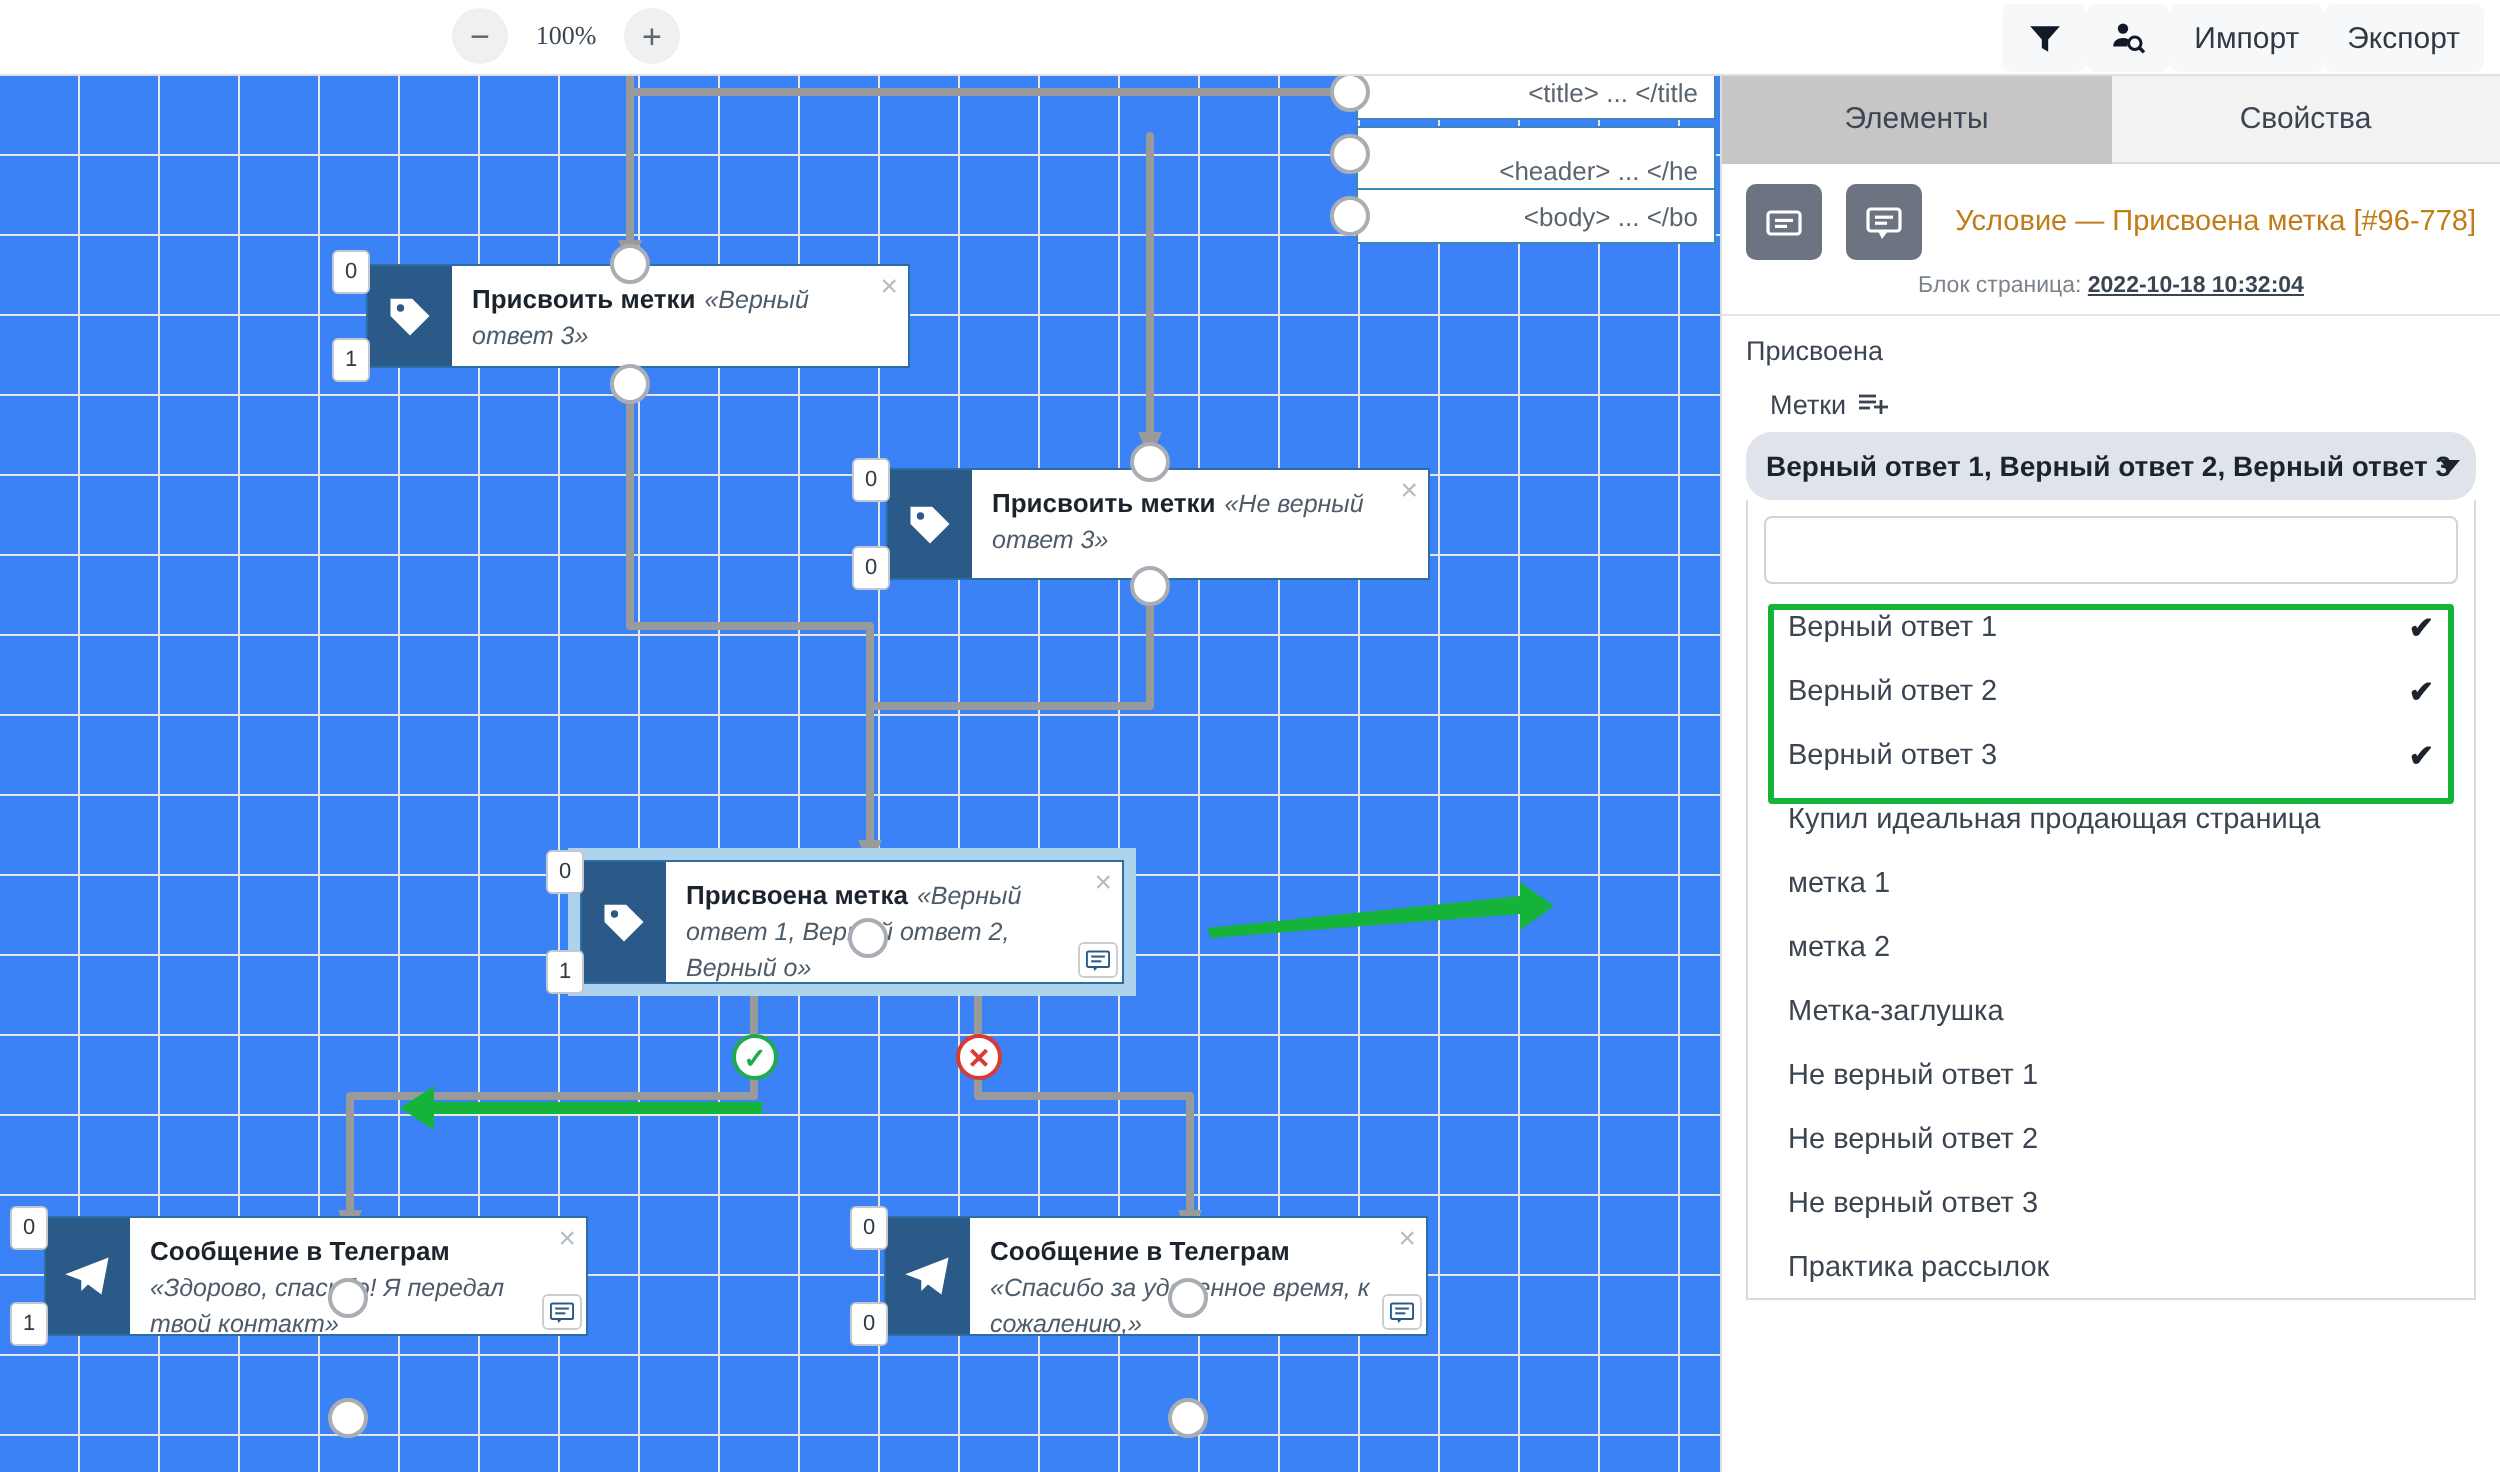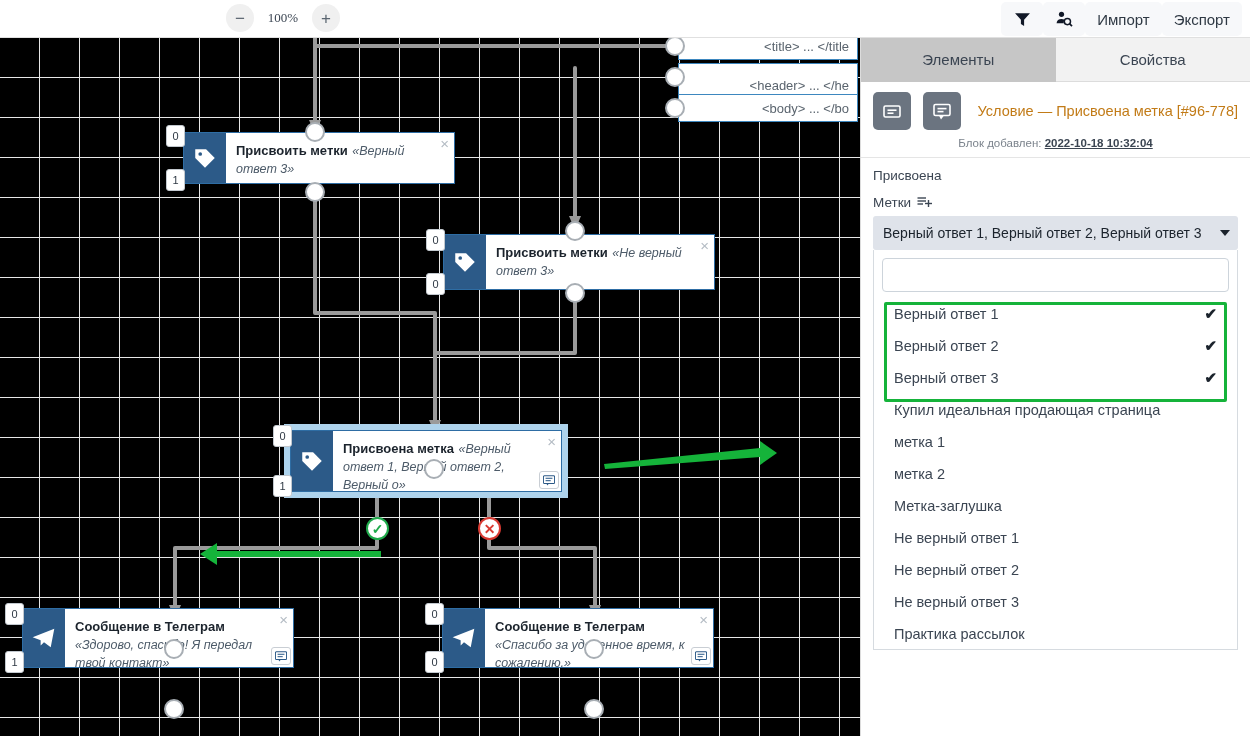--- a/index.html
+++ b/index.html
@@ -52,21 +52,21 @@
     font-size: 15px; color: #2f3944; cursor: pointer;
     font-family: "Liberation Sans", sans-serif;
     display: flex; align-items: center;
   }
 
   
   .canvas-wrap {
     position: absolute; top: 38px; left: 0;
     width: 860px; height: 698px;
     overflow: hidden;
-    background: #000000;
+    background: #3b82f6;
   }
   .grid {
     position: absolute; inset: 0;
     background-image:
       linear-gradient(to right, #e7e7e7 1px, transparent 1px),
       linear-gradient(to bottom, #e7e7e7 1px, transparent 1px);
     background-size: 40px 40px;
     background-position: -1px -1px;
   }
   .canvas-svg { position: absolute; inset: 0; }
@@ -209,27 +209,27 @@
     padding: 0 28px 0 10px; font-size: 14px; color: #3b4552;
     cursor: pointer;
   }
   .select-box .caret {
     position: absolute; right: 10px; top: 50%; transform: translateY(-50%);
     color: #555e68; font-size: 11px;
   }
   .labels-label {
     font-size: 13.5px; color: #3b4552;
     display: flex; align-items: center; gap: 6px;
-    margin: 12px 0 6px 0;
+    margin: 12px 0 6px 12px;
   }
   .ms-toggle {
-    height: 34px; background: #dfe3ea; border-radius: 3px;
+    height: 34px; background: #dfe3ea; border-radius: 13px;
     display: flex; align-items: center; padding: 0 40px 0 10px;
     font-size: 14px; color: #1b232c; position: relative; cursor: pointer;
-    overflow: hidden; white-space: nowrap;
+    overflow: hidden; white-space: nowrap; font-weight: bold;
   }
   .ms-toggle .tri {
     position: absolute; right: 8px; top: 50%; transform: translateY(-50%);
     width: 0; height: 0;
     border-left: 5px solid transparent; border-right: 5px solid transparent;
     border-top: 6px solid #1b232c;
   }
   .ms-dropdown {
     border: 1px solid #d6dbe0; border-top: none;
     background: #fff; padding: 8px 8px 0 8px;
@@ -481,21 +481,21 @@
           <svg width="18" height="17" viewBox="0 0 18 17">
             <rect x="1" y="1.5" width="16" height="11" rx="1.5" fill="none" stroke="#ffffff" stroke-width="1.6"></rect>
             <line x1="4.5" y1="5.6" x2="13.5" y2="5.6" stroke="#ffffff" stroke-width="1.6"></line>
             <line x1="4.5" y1="8.6" x2="10.5" y2="8.6" stroke="#ffffff" stroke-width="1.6"></line>
             <polygon points="6,12.5 11,12.5 8,16.5" fill="#ffffff"></polygon>
           </svg>
         </button>
         <span class="bh-title">Условие — Присвоена метка [#96-778]</span>
       </div>
       <div class="bh-meta">
-        <span>Блок добавлен:</span>
+        <span>Блок страница:</span>
         <b>2022-10-18 10:32:04</b>
       </div>
     </div>
 
     <div class="field">
       <div class="field-label">Присвоена</div>
 
       <div class="labels-label">
         <span>Метки</span>
         <svg width="15" height="13" viewBox="0 0 15 13">

